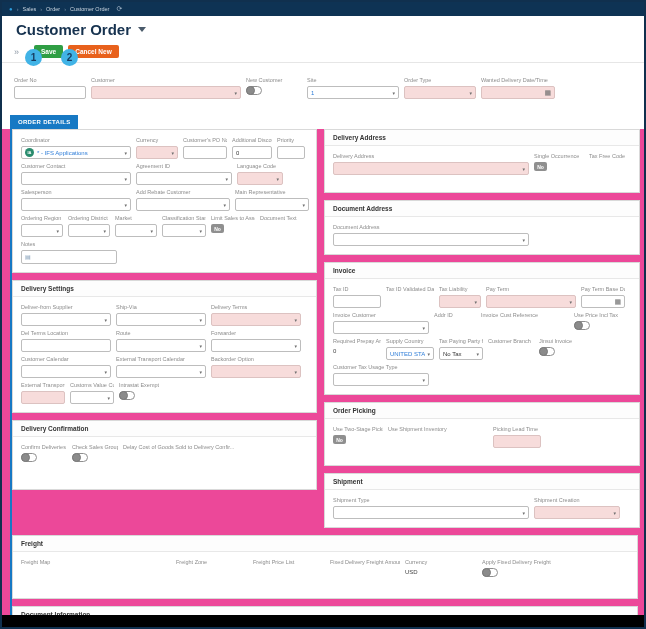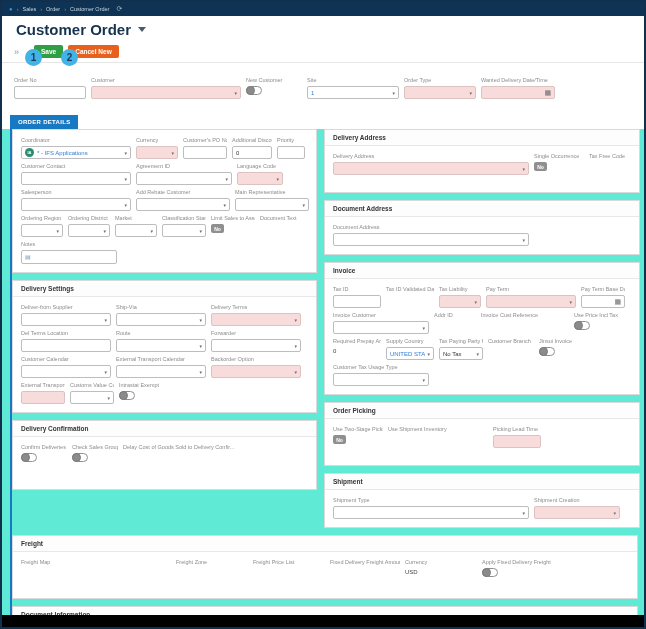--- a/index.html
+++ b/index.html
@@ -1,19 +1,19 @@
 <!DOCTYPE html>
 <html><head>
 <meta charset="utf-8">
 <style>
   * { box-sizing: border-box; margin: 0; padding: 0; }
   html,body { width:646px; height:629px; }
   body { font-family:"Liberation Sans", sans-serif; background:#07131f; position:relative; overflow:hidden; }
   .frame { position:absolute; inset:0; background:#000; border:2px solid #10304e; }
-  .app { position:absolute; top:0; left:0; right:0; bottom:12px; background:#5eead4; overflow:hidden; }
+  .app { position:absolute; top:0; left:0; right:0; bottom:12px; background:#ec4899; overflow:hidden; }
 
   .crumbbar { height:14px; background:#0e3354; color:#c9d4df; font-size:5.5px; display:flex; align-items:center; padding:0 7px; gap:4px; }
   .crumbbar .dot { color:#2d9cdb; font-size:6px; }
   .crumbbar .sep { color:#7d93a8; }
   .crumbbar .refresh { color:#9fb2c4; font-size:7px; margin-left:3px; }
 
   .titlebar { background:#fff; padding:5px 14px 2px; }
   .title { font-size:15px; font-weight:bold; color:#16324f; display:inline-flex; align-items:center; gap:7px; }
   .title-caret { width:0; height:0; border-left:4px solid transparent; border-right:4px solid transparent; border-top:5px solid #4b5b6b; display:inline-block; }
 

